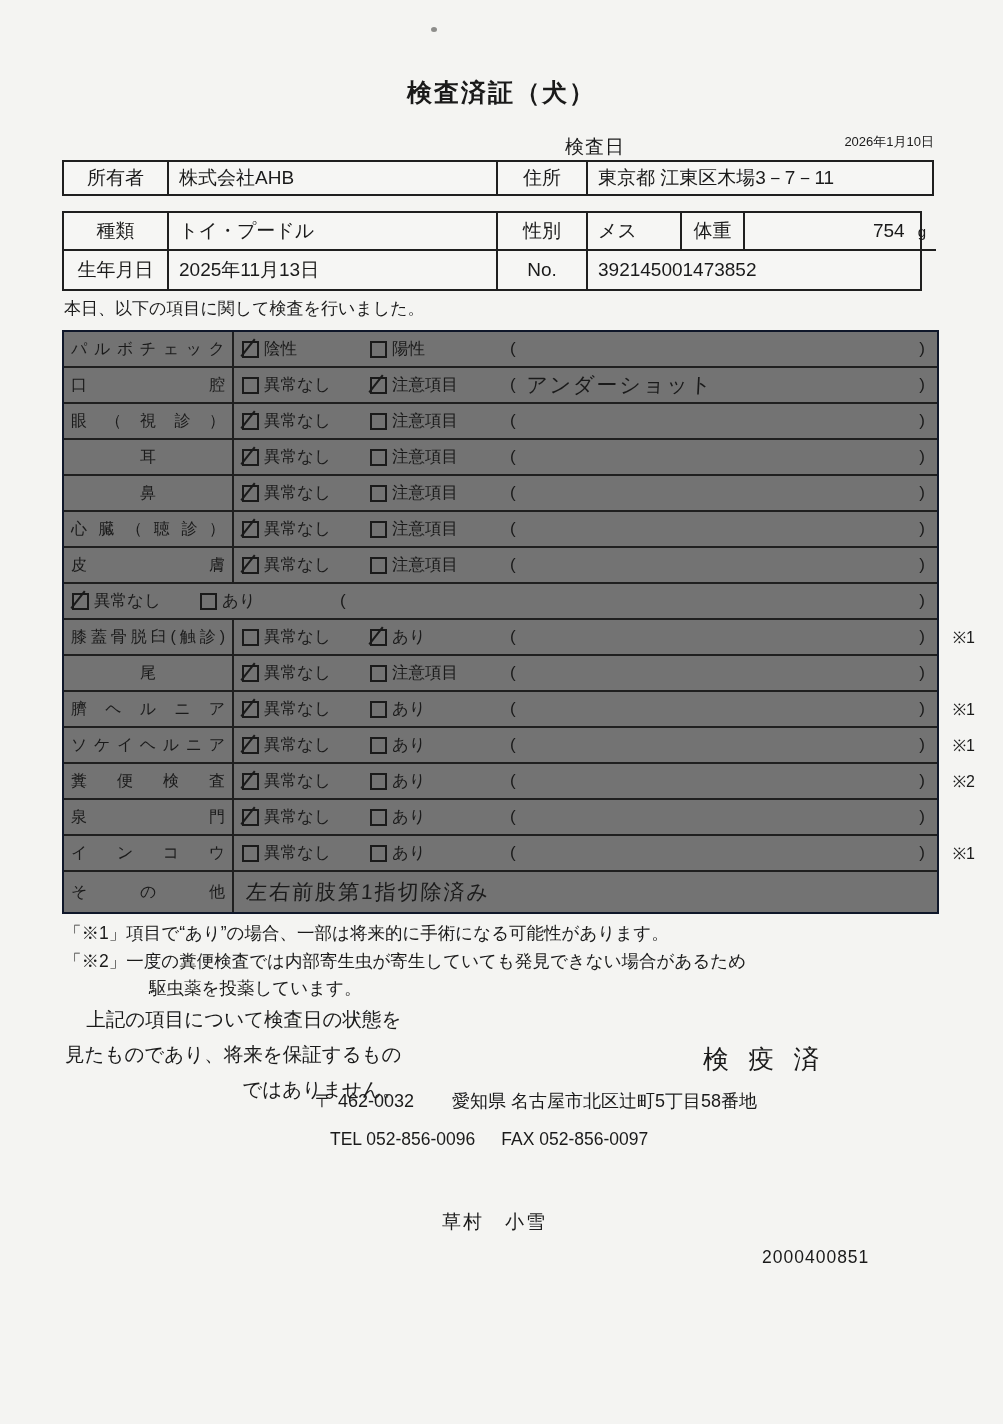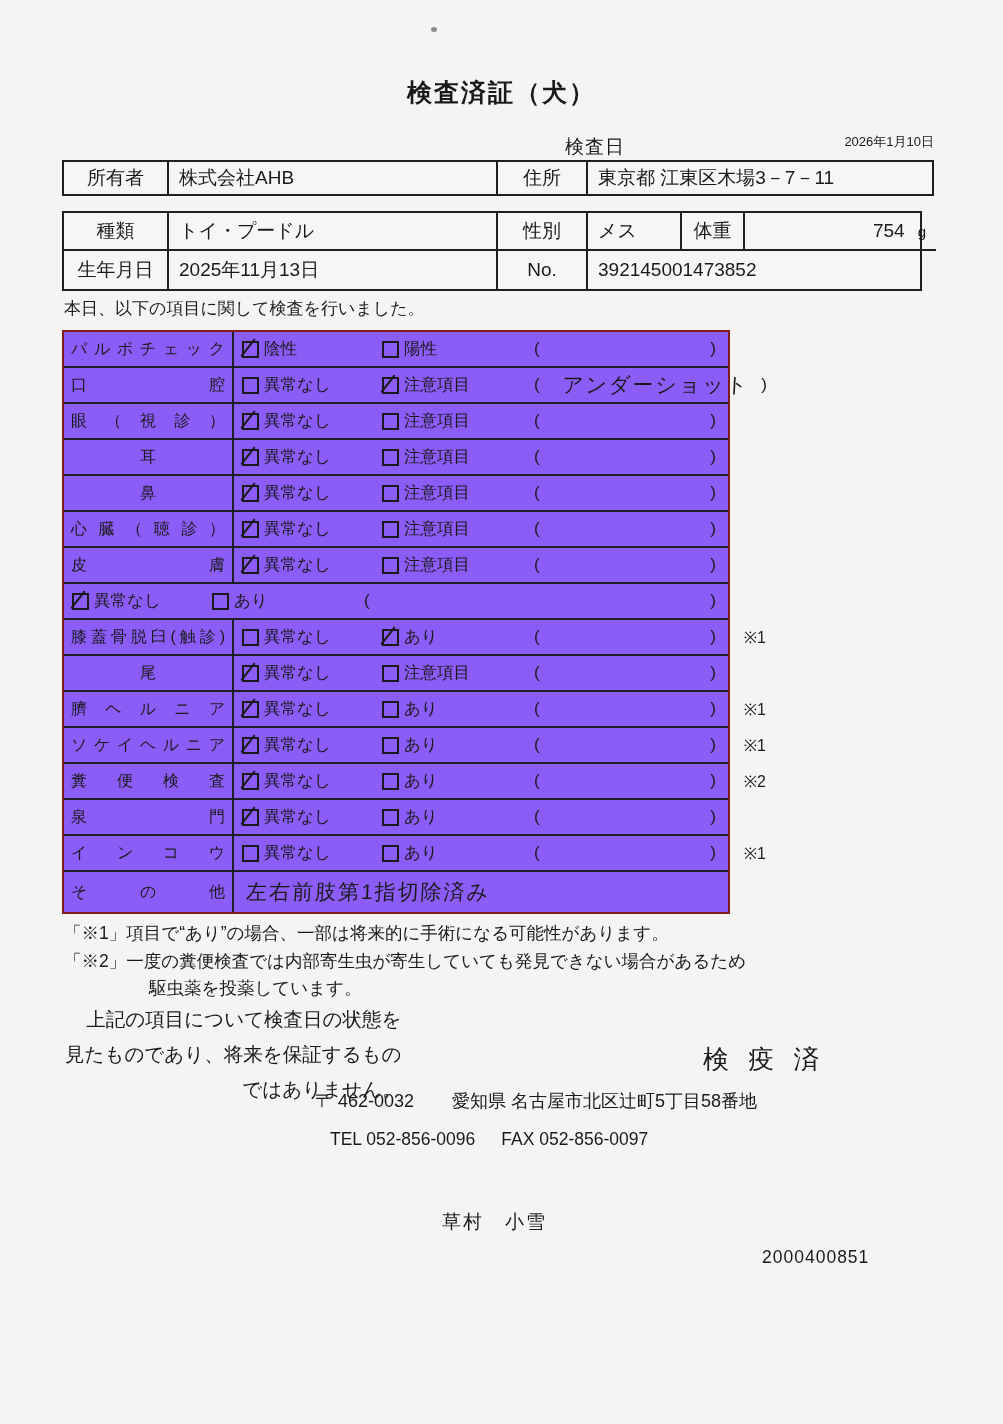--- a/index.html
+++ b/index.html
@@ -33,29 +33,29 @@
   .cell.bb{border-bottom:2px solid #1f1f1f;}
   .owner-box{left:62px;top:160px;width:872px;height:36px;grid-template-columns:105px 329px 90px 348px;}
   .dog-box{left:62px;top:211px;width:860px;height:80px;
            grid-template-columns:105px 329px 90px 94px 63px 191px;grid-auto-rows:38px;}
   .cell.weight{justify-content:flex-end;padding-right:10px;}
   .unit{font-size:15px;margin-left:13px;}
   .no-span{grid-column:4 / span 3;}
   
   .intro{left:64px;top:297px;font-size:17px;}
   
-  .insp{left:62px;top:330px;width:668px;border:2px solid #7f1d1d;background:#8b5cf6;box-sizing:border-box;}
+  .insp{left:62px;top:330px;width:877px;border:2px solid #0f172a;background:#737373;box-sizing:border-box;}
   .irow{position:relative;display:flex;align-items:stretch;height:34px;border-bottom:2px solid #1f1f1f;}
   .irow:last-child{border-bottom:none;}
   .irow.free-row{height:40px;}
   .lblcell{width:170px;flex:0 0 170px;border-right:2px solid #1f1f1f;display:flex;align-items:center;
            padding:0 7px;box-sizing:border-box;}
   .lbl{width:100%;font-size:16px;text-align:justify;text-align-last:justify;white-space:nowrap;}
   .lbl.single{text-align-last:center;}
-  .opts{flex:1;display:flex;align-items:center;padding:0 12px 0 8px;font-size:16.5px;gap:12px;}
+  .opts{flex:1;display:flex;align-items:center;padding:0 12px 0 8px;font-size:16.5px;}
   .opt{display:flex;align-items:center;white-space:nowrap;}
   .o1{width:128px;flex:0 0 128px;}
   .o2{width:140px;flex:0 0 140px;}
   .cb{position:relative;display:inline-block;width:13px;height:13px;border:2px solid #1a1a1a;
       margin-right:5px;flex:0 0 13px;box-sizing:content-box;}
   .cb.checked::after{content:"";position:absolute;left:-2px;bottom:-1px;width:22px;height:2px;
       background:#1a1a1a;transform:rotate(-52deg);transform-origin:0 100%;}
   .paren{font-size:17px;}
   .note{flex:1;padding-left:10px;font-size:16px;overflow:hidden;white-space:nowrap;}
   .hand{font-size:21px;letter-spacing:2px;transform:skewX(-3deg);font-weight:500;}

